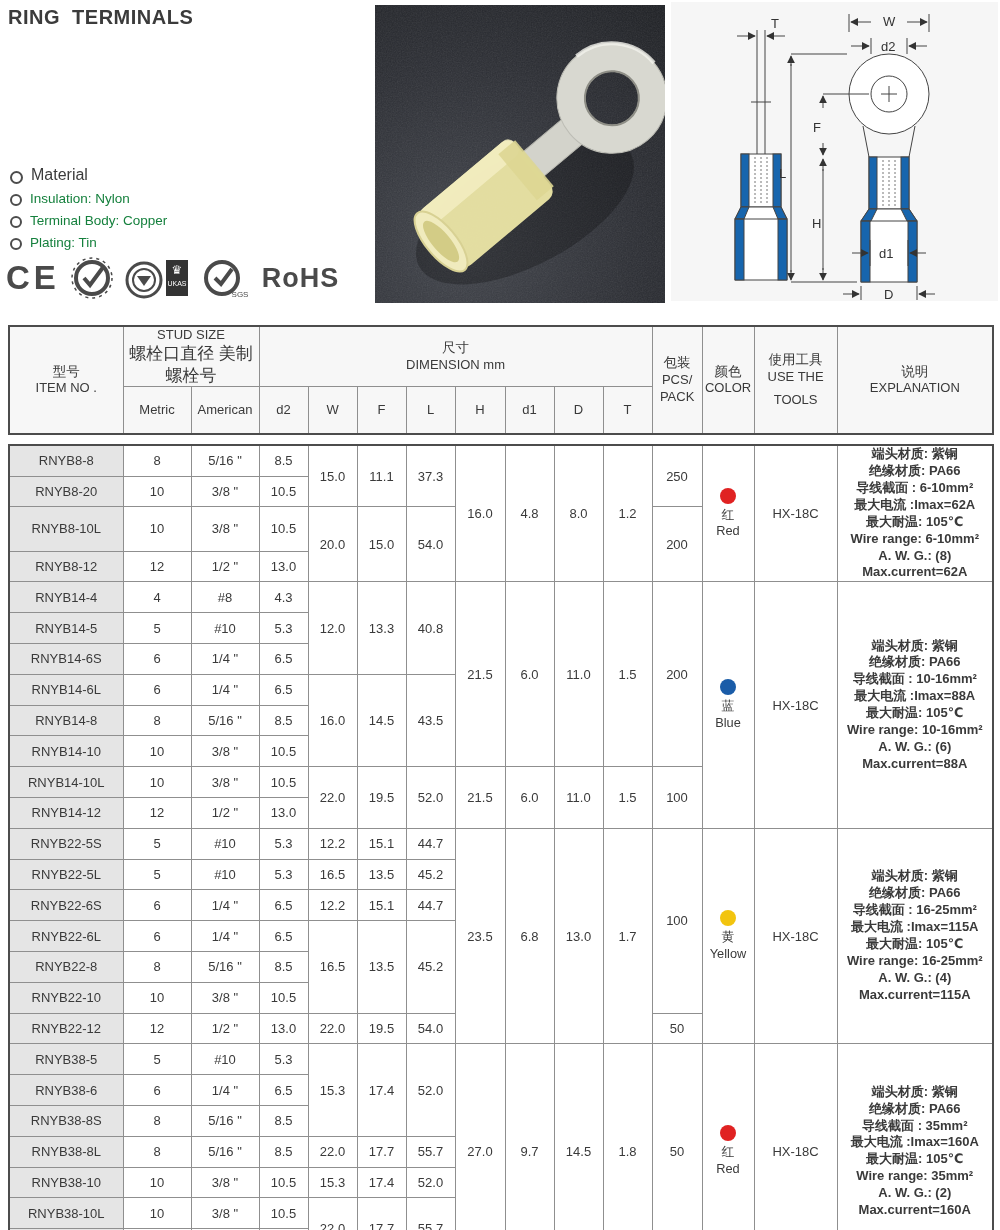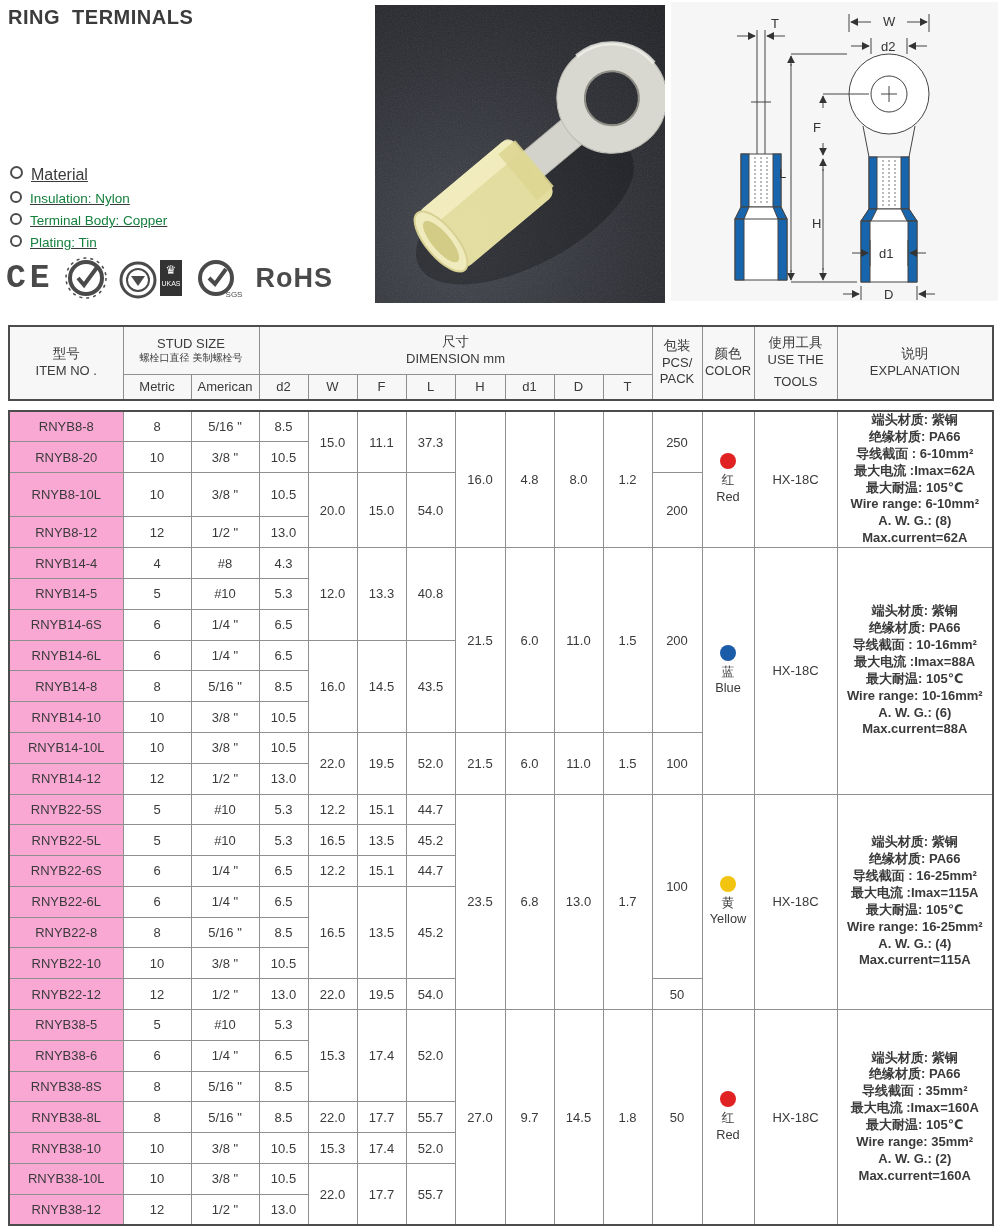--- a/index.html
+++ b/index.html
@@ -3,46 +3,46 @@
 <meta charset="utf-8">
 <style>
   html,body{margin:0;padding:0;background:#fff;}
   .page{position:relative;width:1000px;height:1230px;background:#fff;overflow:hidden;
         font-family:"Liberation Sans","DejaVu Sans",sans-serif;color:#3a3a3a;padding-left:20px;}
   .abs{position:absolute;}
   
   .title{left:8px;top:6px;font-size:20px;font-weight:bold;color:#3b3b3b;letter-spacing:.5px;white-space:pre;}
   
   .material{left:10px;top:166px;}
-  .mat-row{display:flex;align-items:flex-start;margin-bottom:7px;text-decoration:underline;}
+  .mat-row{display:flex;align-items:flex-end;margin-bottom:7px;}
   .bullet{display:inline-block;width:8px;height:8px;border:2px solid #4c4c4c;border-radius:50%;margin-right:8px;flex:0 0 auto;}
   .bullet.big{width:9px;height:9px;}
   .mat-head-txt{font-size:16px;color:#3b3b3b;}
   .mat-item-txt{font-size:13.5px;color:#15803d;}
   
   .certs{left:6px;top:254px;display:flex;align-items:center;gap:10px;height:48px;}
-  .ce-txt{font-size:33px;font-weight:bold;color:#4a4a4a;letter-spacing:4px;font-family:Liberation Mono, monospace;}
+  .ce-txt{font-size:33px;font-weight:bold;color:#4a4a4a;letter-spacing:4px;font-family:Liberation Sans, sans-serif;}
   .rohs-txt{font-size:27px;font-weight:bold;color:#4a4a4a;letter-spacing:1px;}
   
   .photo{left:375px;top:5px;width:290px;height:298px;}
   .diagram{left:671px;top:2px;width:327px;height:299px;background:#f6f6f6;}
   
   .tablewrap{left:8px;top:325px;width:984px;}
   table.tbl{border-collapse:collapse;table-layout:fixed;width:984px;border:2px solid #4c4c4c;}
   table.tbl td{border:1px solid #8f8f8f;text-align:center;vertical-align:middle;padding:0;
                font-size:13px;color:#3a3a3a;overflow:hidden;}
   .head-tbl td{background:#f7f7f7;line-height:1.25;}
   .head-tbl .hr1{height:48px;}
-  .head-tbl .hr2{height:26px;}
+  .head-tbl .hr2{height:48px;}
   .hcn{font-size:13.5px;}
   .hen{font-size:13px;}
-  .hsm{font-size:10px;}
+  .hsm{font-size:17px;}
   .body-tbl{margin-top:9px;}
   .body-tbl tr{height:30.8px;}
-  td.ci{background:#f9a8d4;font-size:12.5px;}
+  td.ci{background:#e5e5e5;font-size:12.5px;}
   td.ex{text-align:left;font-size:10.6px;line-height:1.3;padding:4px 4px 4px 10px;white-space:pre-line;color:#3c3c3c;font-weight:bold;}
   td.cc .dot{display:block;width:16px;height:16px;border-radius:50%;margin:0 auto 3px auto;}
   td.cc span.ln{display:block;line-height:1.3;font-size:12.8px;}
 </style>
 </head>
 <body>
 
 <div class="page">
 
   <div class="abs title">RING  TERMINALS</div>

